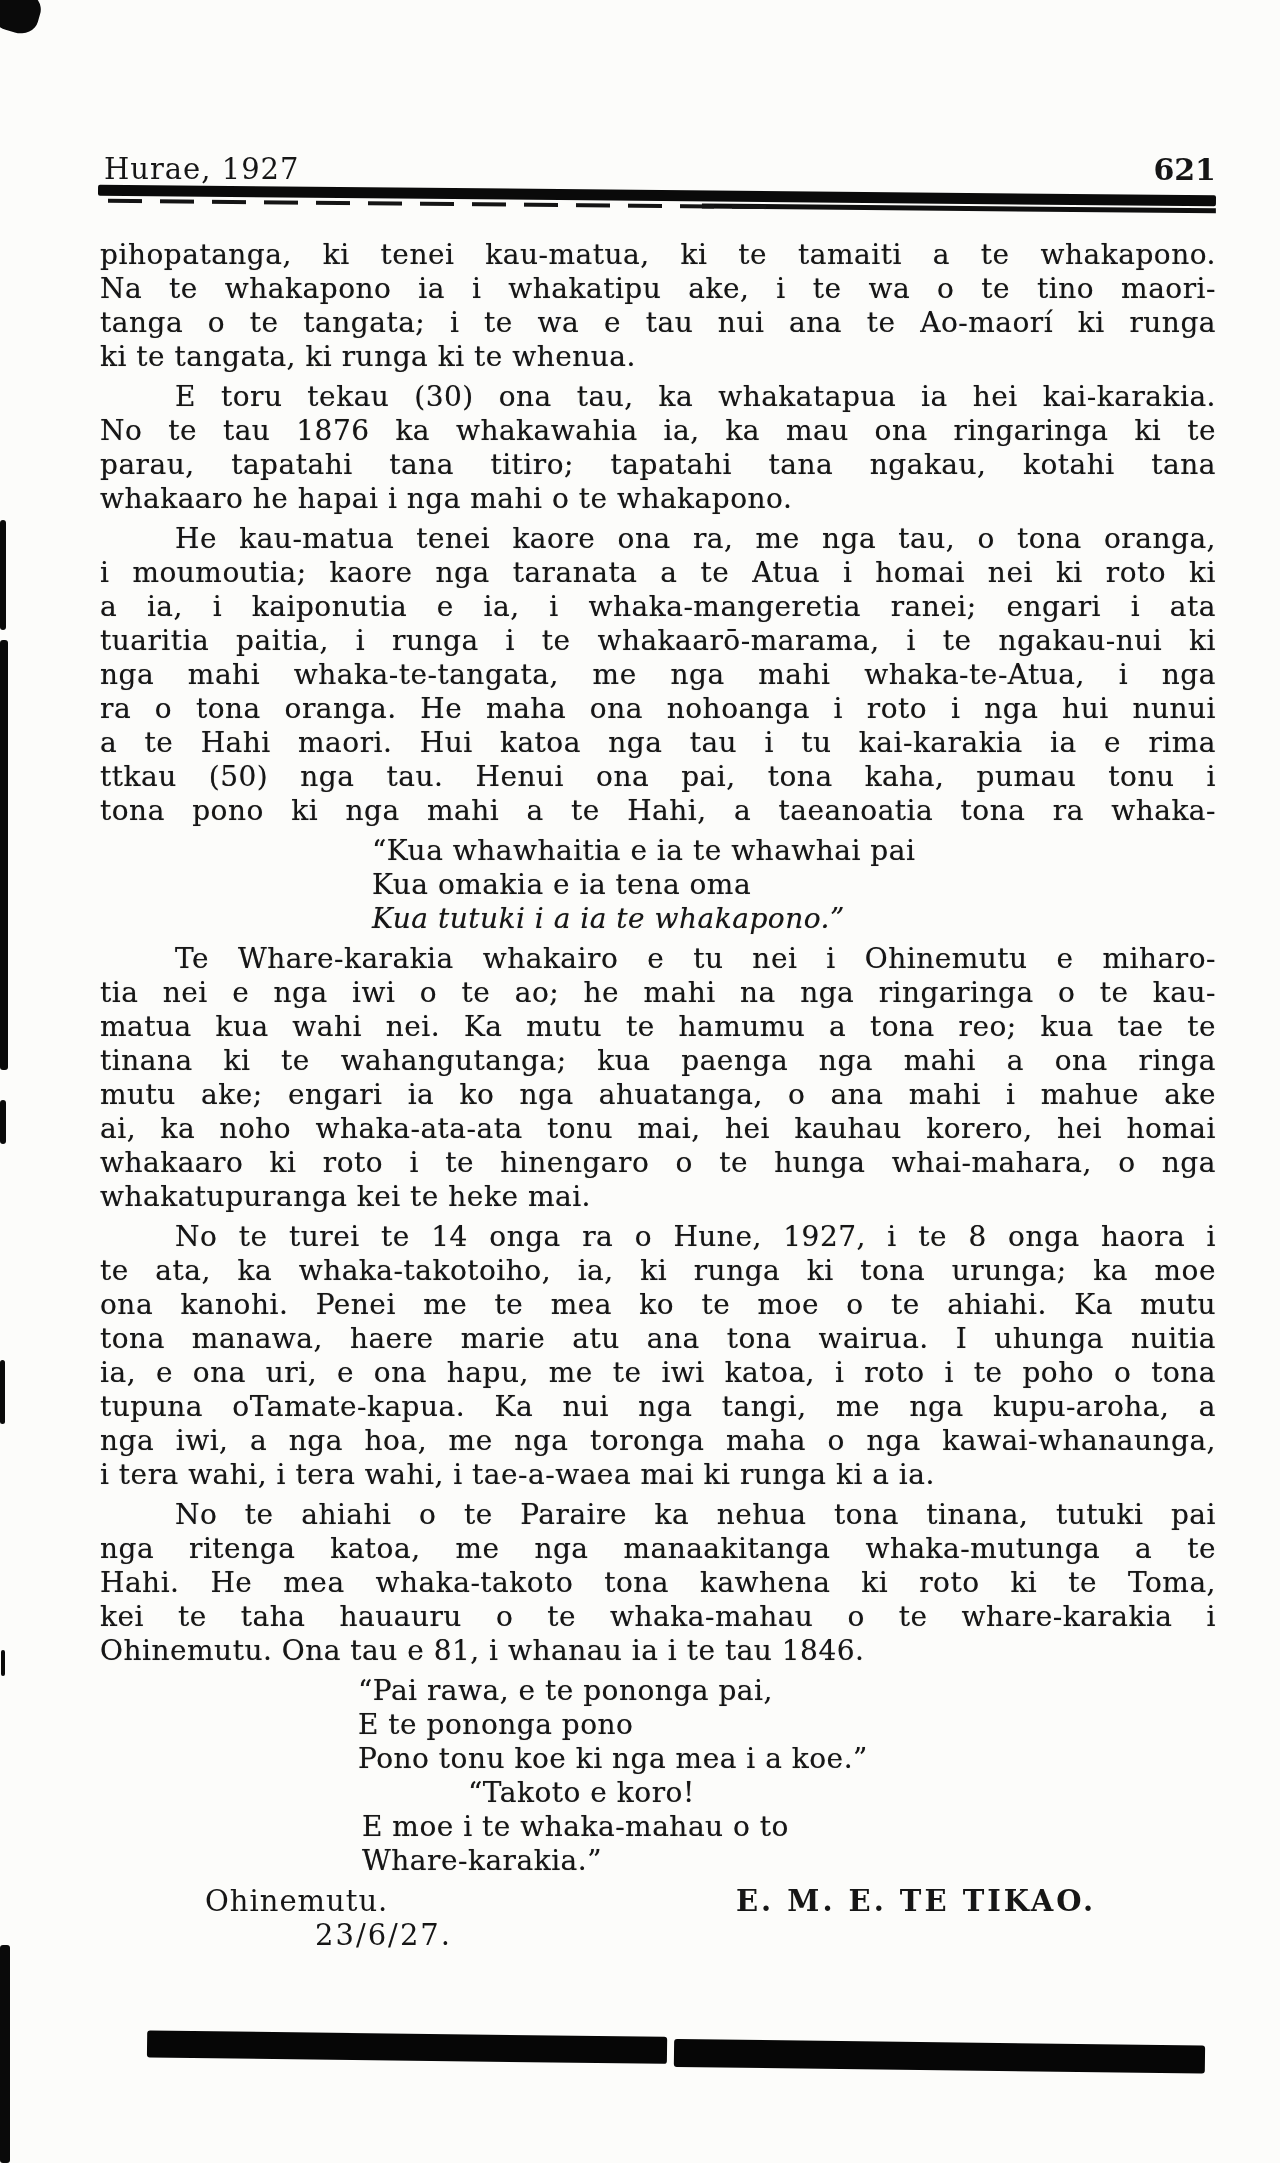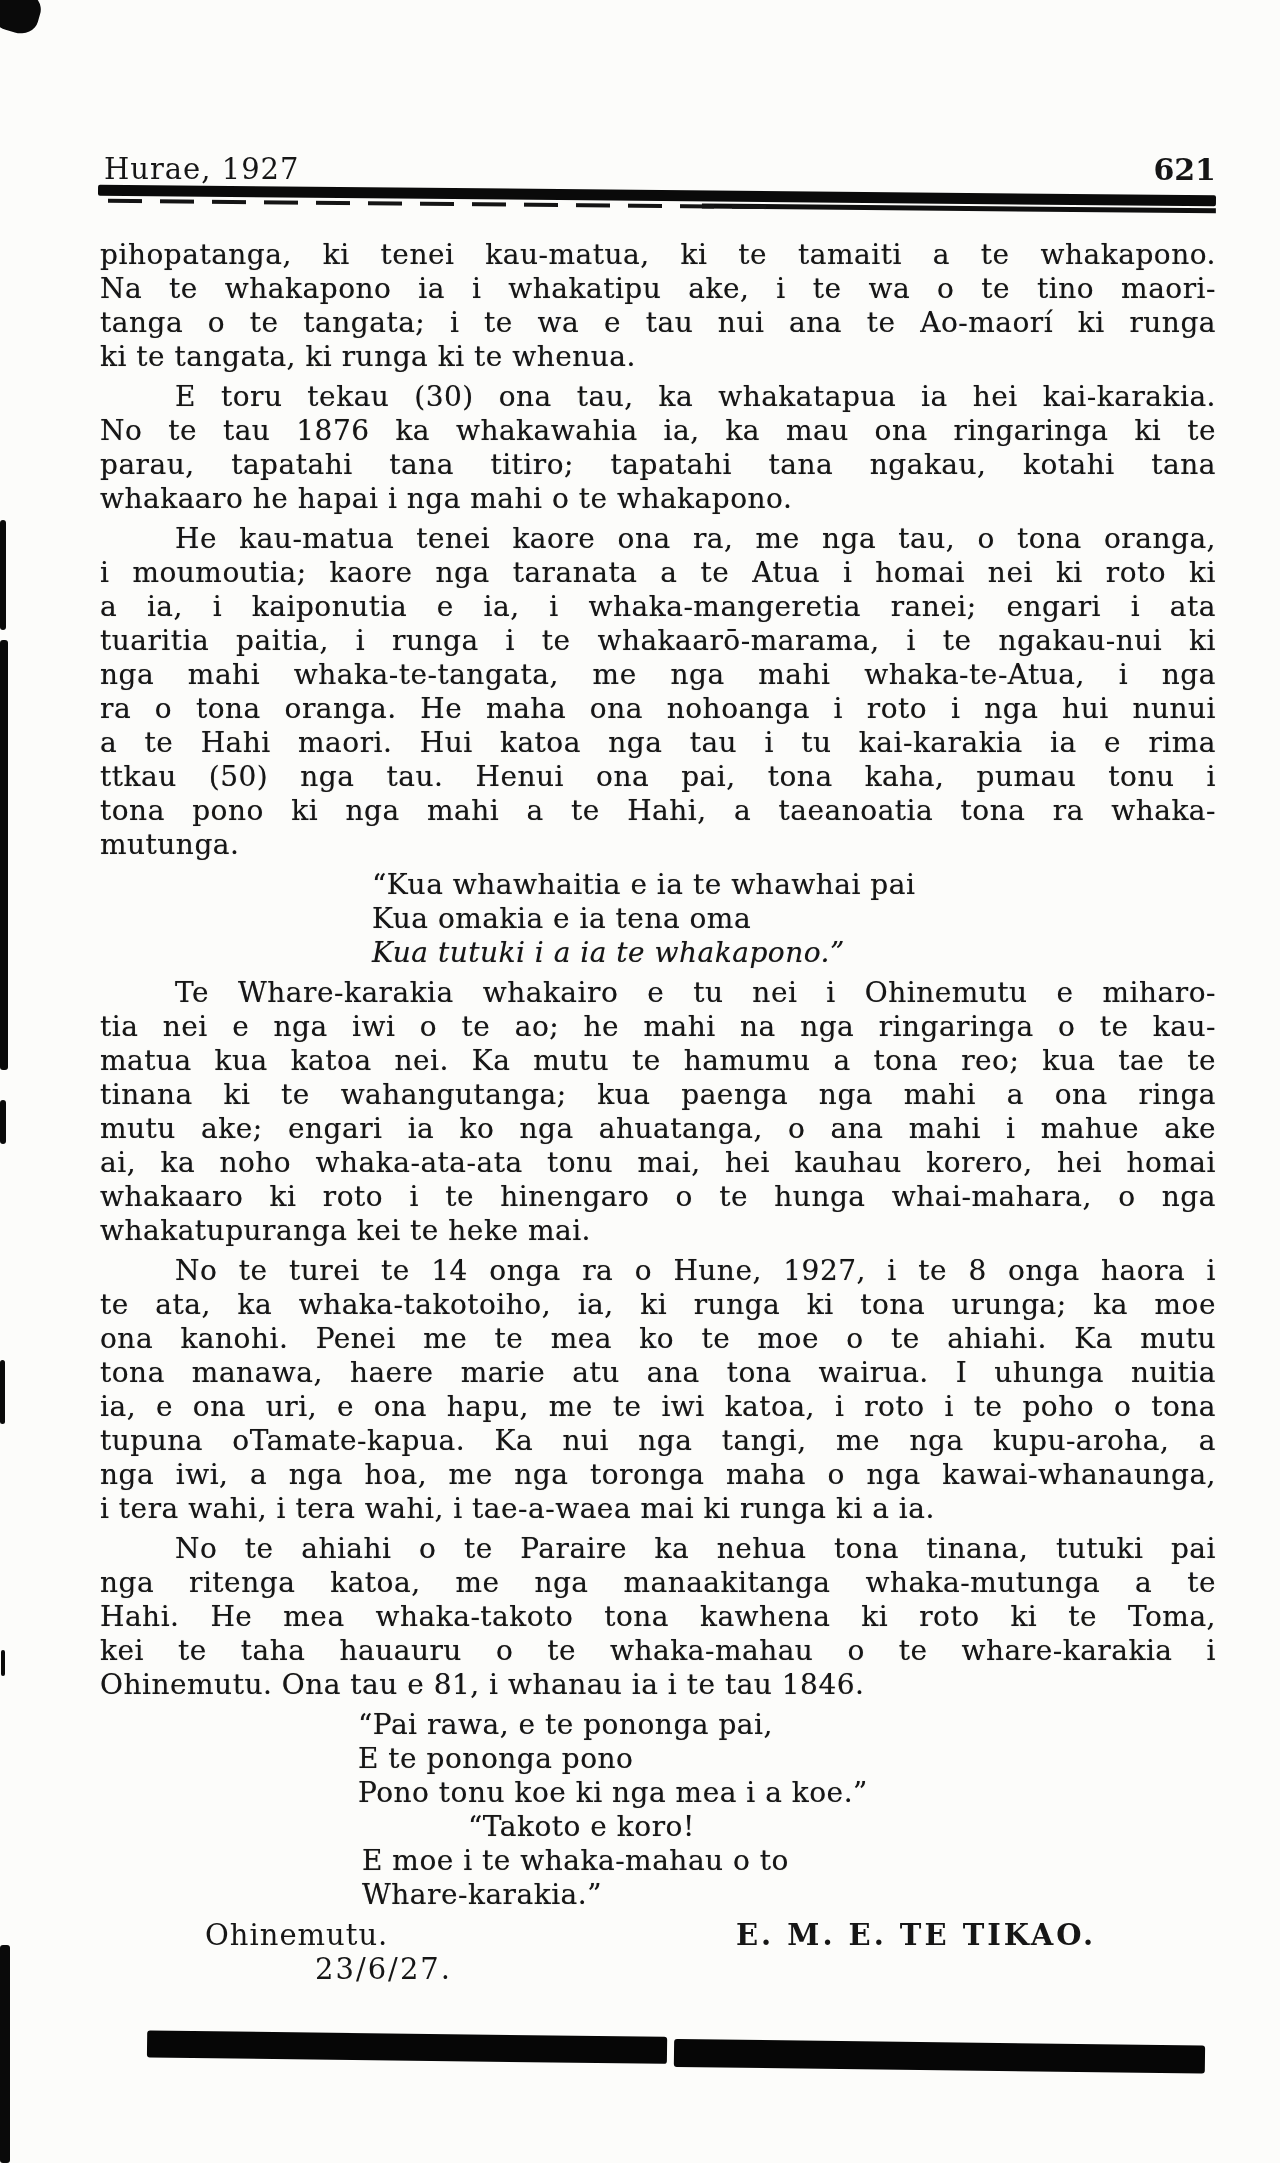--- a/index.html
+++ b/index.html
@@ -74,31 +74,30 @@
       <div class="blk paragraph">
         <div class="ln just" style="text-indent: 75px;">He kau-matua tenei kaore ona ra, me nga tau, o tona oranga,</div>
         <div class="ln just">i moumoutia; kaore nga taranata a te Atua i homai nei ki roto ki</div>
         <div class="ln just">a ia, i kaiponutia e ia, i whaka-mangeretia ranei; engari i ata</div>
         <div class="ln just">tuaritia paitia, i runga i te whakaarō-marama, i te ngakau-nui ki</div>
         <div class="ln just">nga mahi whaka-te-tangata, me nga mahi whaka-te-Atua, i nga</div>
         <div class="ln just">ra o tona oranga.  He maha ona nohoanga i roto i nga hui nunui</div>
         <div class="ln just">a te Hahi maori.  Hui katoa nga tau i tu kai-karakia ia e rima</div>
         <div class="ln just">ttkau (50) nga tau.  Henui ona pai, tona kaha, pumau tonu i</div>
         <div class="ln just">tona pono ki nga mahi a te Hahi, a taeanoatia tona ra whaka-</div>
-        <div class="ln">mutunga.</div>
       </div>
       <div class="blk quote">
         <div class="ln" style="margin-left: 272px;">“Kua whawhaitia e ia te whawhai pai</div>
         <div class="ln" style="margin-left: 272px;">Kua omakia e ia tena oma</div>
         <div class="ln" style="margin-left: 272px; font-style: italic;">Kua tutuki i a ia te whakapono.”</div>
       </div>
       <div class="blk paragraph">
         <div class="ln just" style="text-indent: 75px;">Te Whare-karakia whakairo e tu nei i Ohinemutu e miharo-</div>
         <div class="ln just">tia nei e nga iwi o te ao; he mahi na nga ringaringa o te kau-</div>
-        <div class="ln just">matua kua katoa nei.  Ka mutu te hamumu a tona reo; kua tae te</div>
+        <div class="ln just">matua kua wahi nei.  Ka mutu te hamumu a tona reo; kua tae te</div>
         <div class="ln just">tinana ki te wahangutanga; kua paenga nga mahi a ona ringa</div>
         <div class="ln just">mutu ake; engari ia ko nga ahuatanga, o ana mahi i mahue ake</div>
         <div class="ln just">ai, ka noho whaka-ata-ata tonu mai, hei kauhau korero, hei homai</div>
         <div class="ln just">whakaaro ki roto i te hinengaro o te hunga whai-mahara, o nga</div>
         <div class="ln">whakatupuranga kei te heke mai.</div>
       </div>
       <div class="blk paragraph">
         <div class="ln just" style="text-indent: 75px;">No te turei te 14 onga ra o Hune, 1927, i te 8 onga haora i</div>
         <div class="ln just">te ata, ka whaka-takotoiho, ia, ki runga ki tona urunga; ka moe</div>
         <div class="ln just">ona kanohi.  Penei me te mea ko te moe o te ahiahi.  Ka mutu</div>

